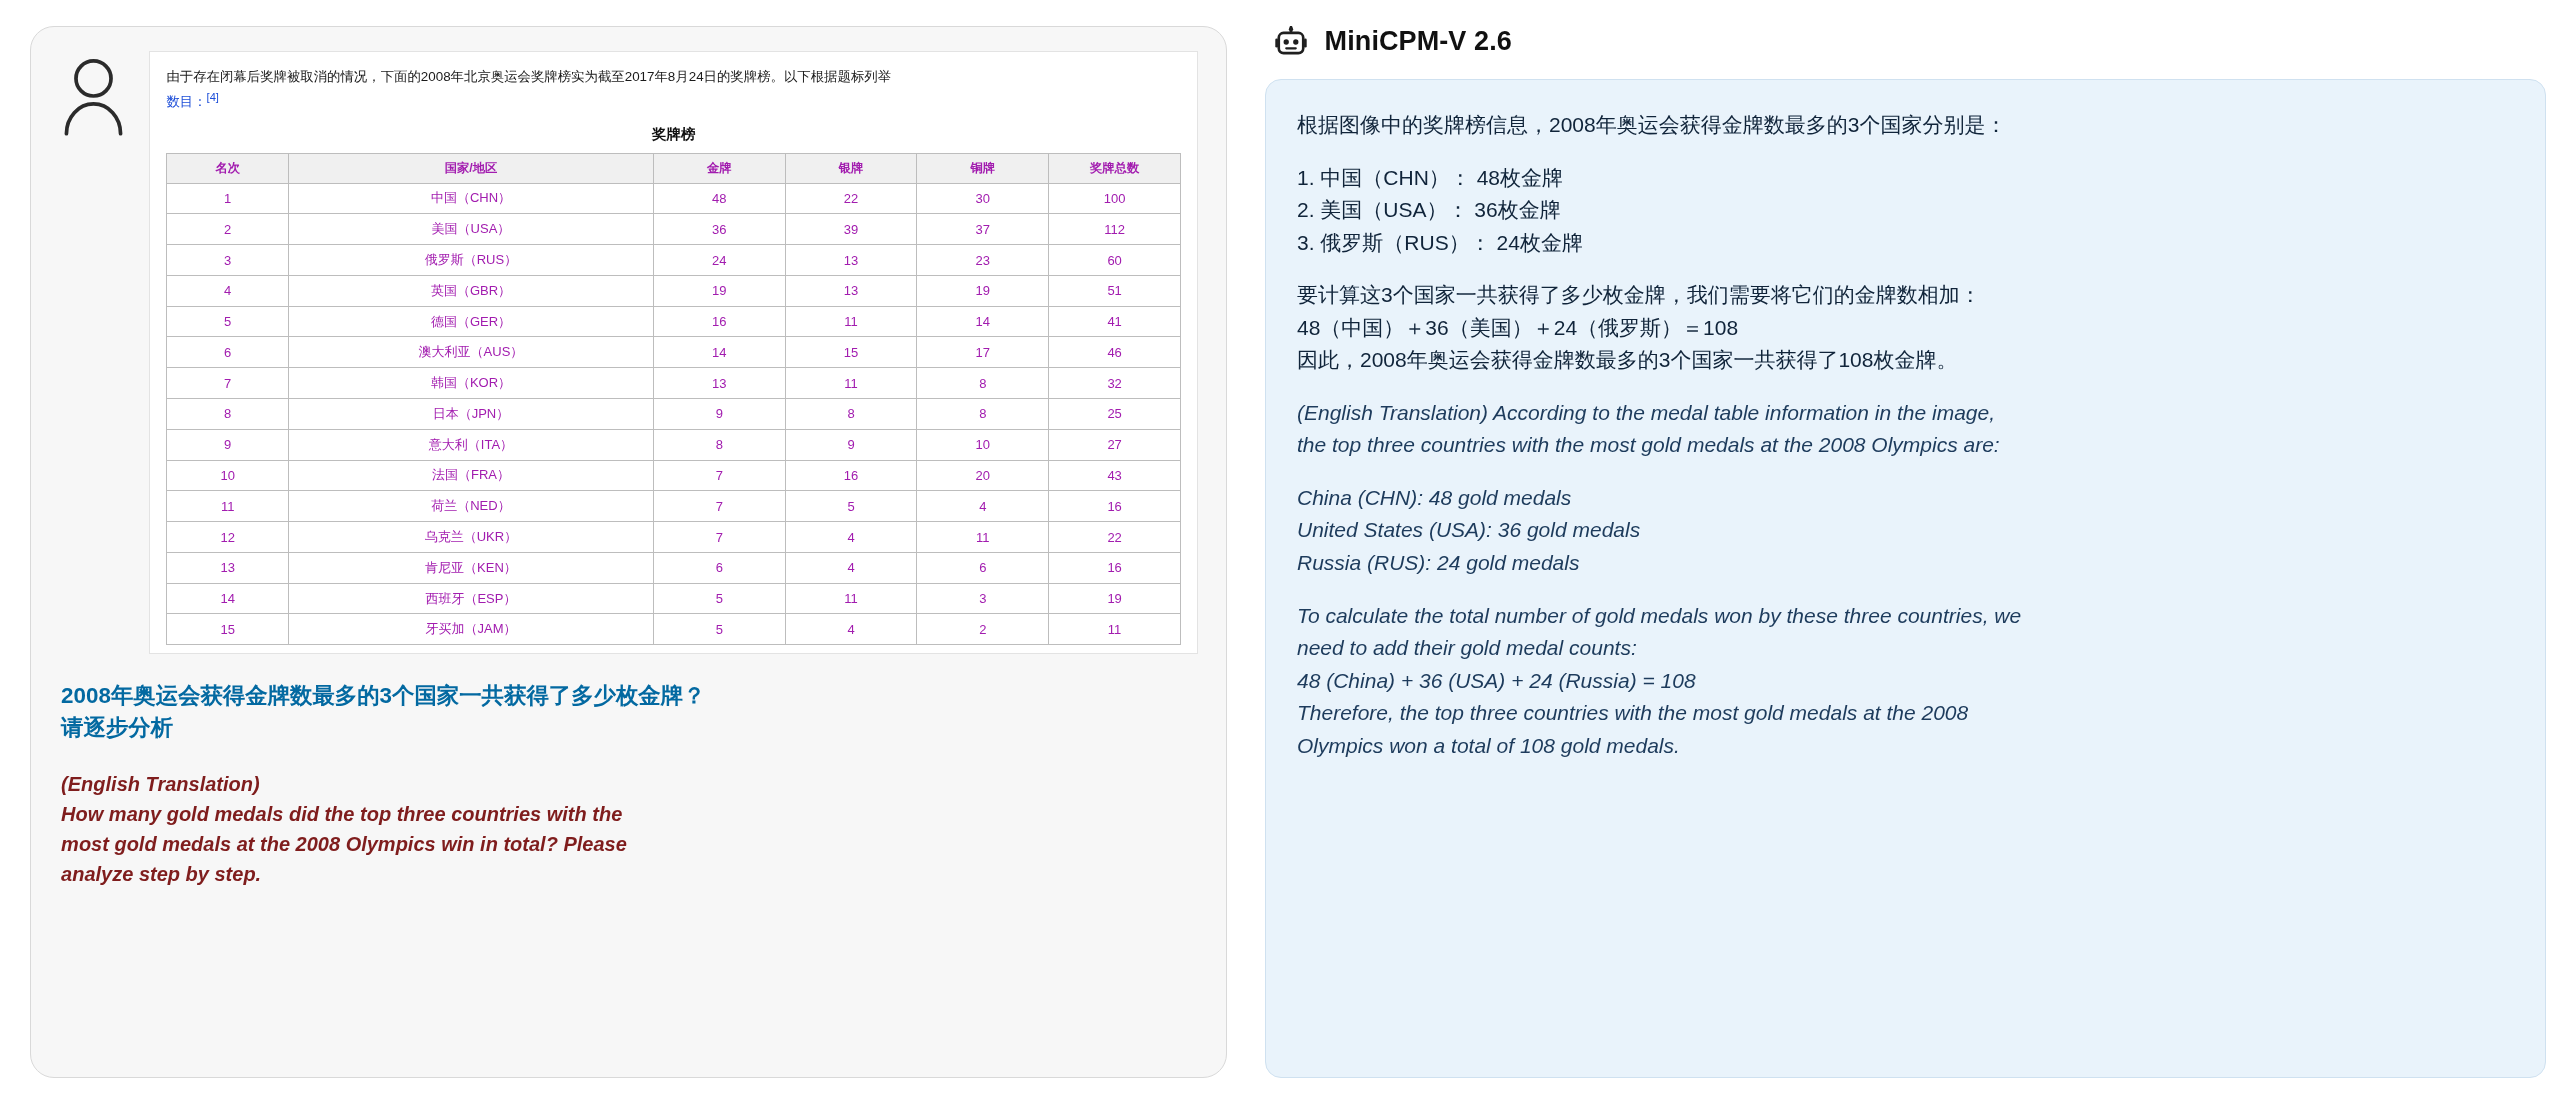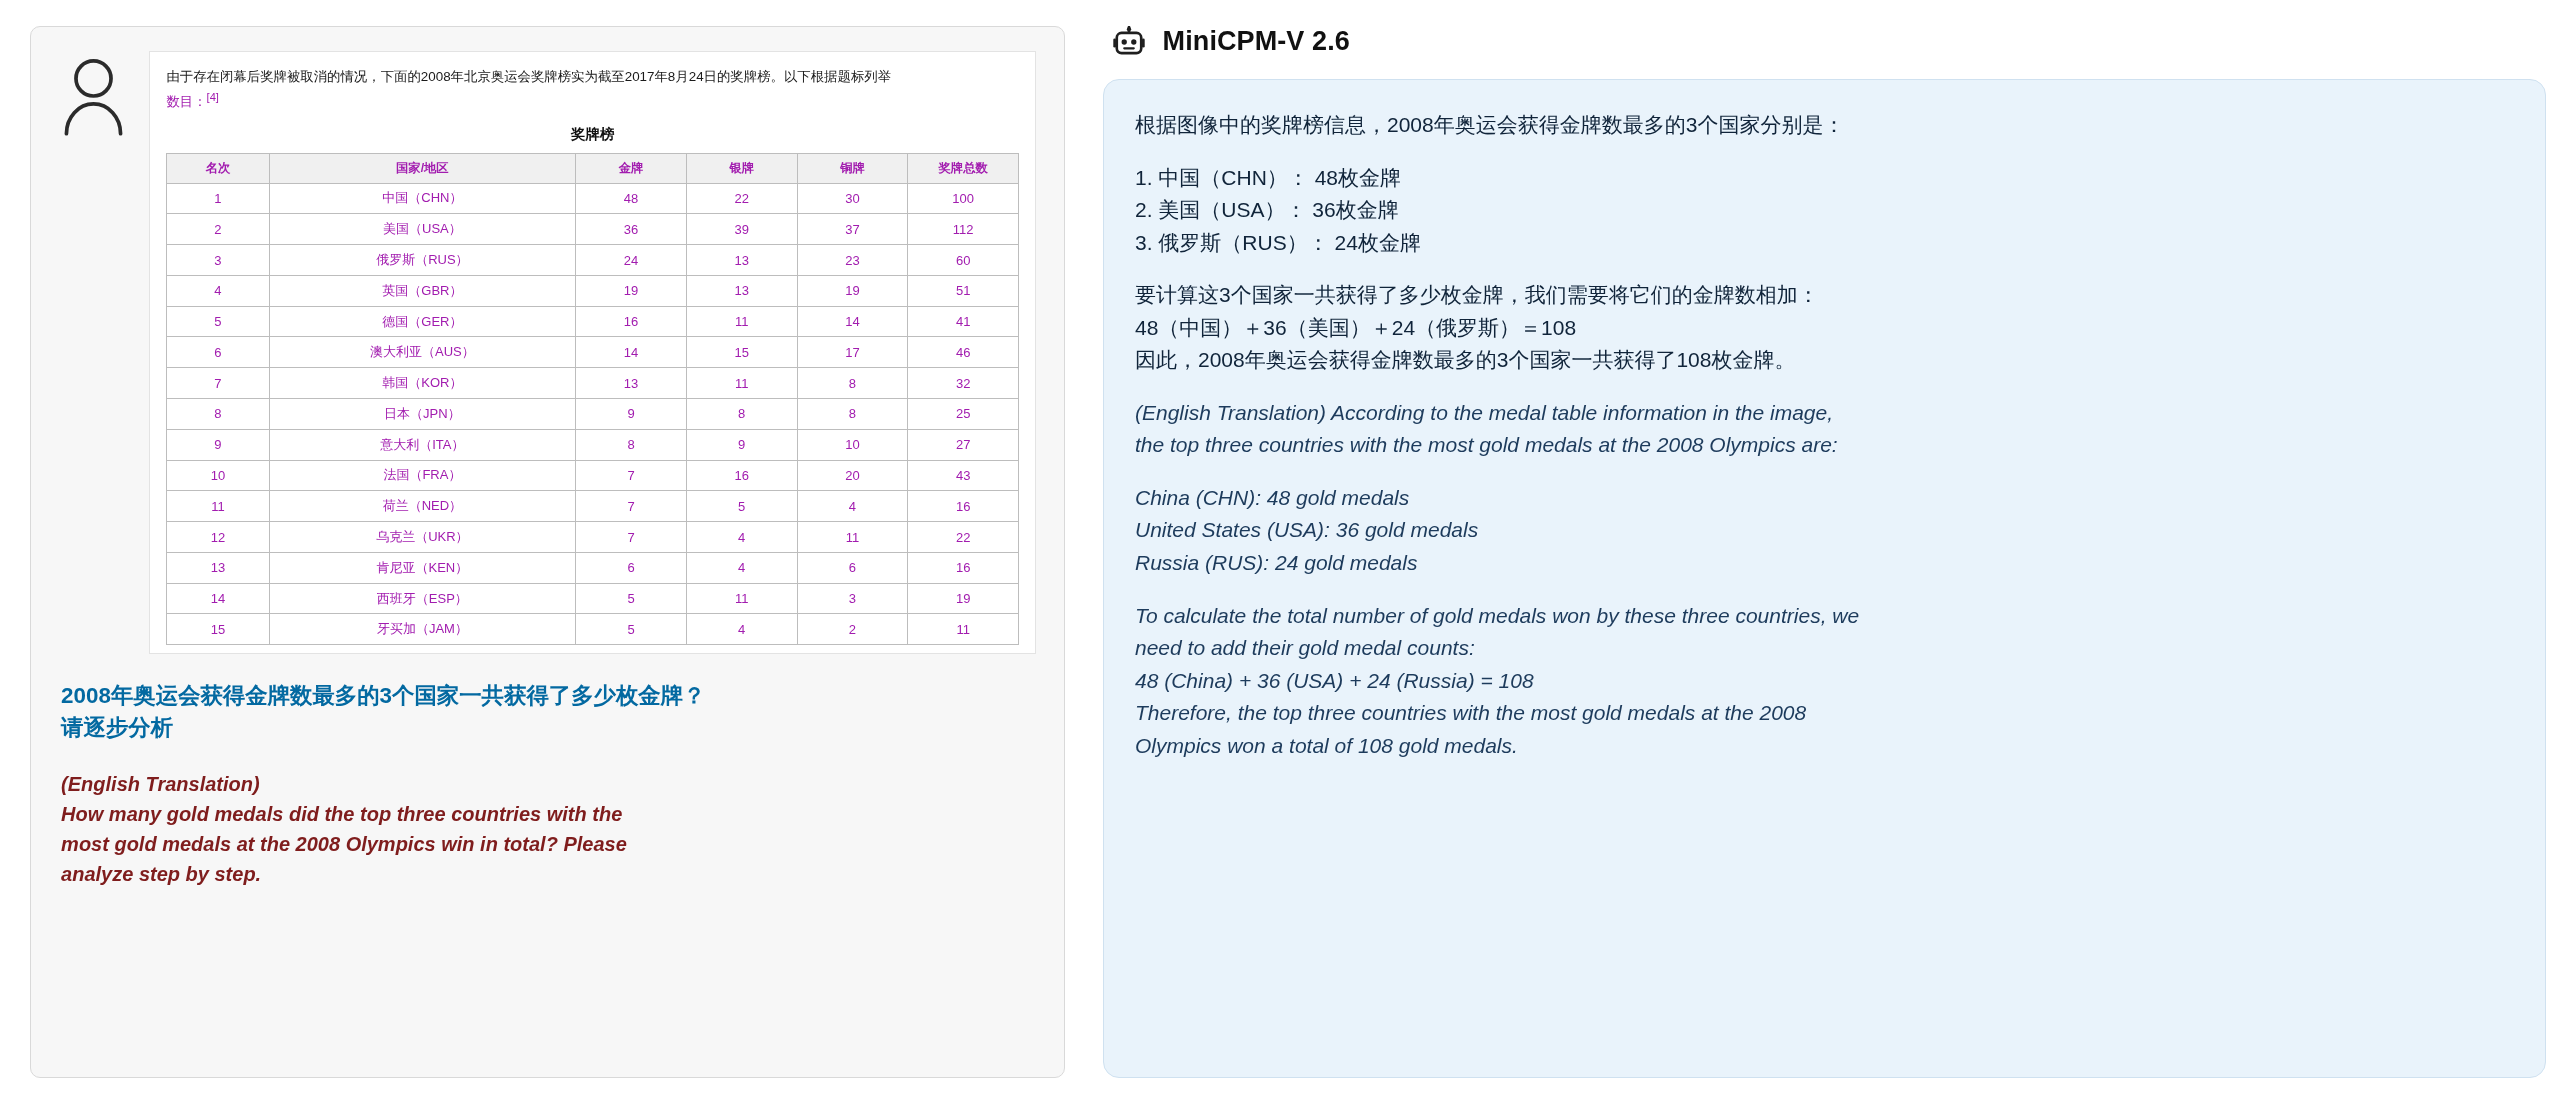--- a/index.html
+++ b/index.html
@@ -17,24 +17,24 @@
     display: flex;
     gap: 38px;
     padding: 26px 30px;
     box-sizing: border-box;
     width: 100%;
     height: 100%;
   }
 
   
   .left-panel {
-    width: 1035px;
+    width: 1197px;
     background: #f7f7f7;
     border: 1.6px solid #d9d9d9;
-    border-radius: 10px;
+    border-radius: 24px;
     box-sizing: border-box;
     padding: 23.5px 28px 28px 28px;
     display: flex;
     flex-direction: column;
   }
   .user-row {
     display: flex;
     align-items: flex-start;
     gap: 21.4px;
   }
@@ -53,21 +53,21 @@
     padding: 14px 16px 7.5px 16px;
   }
   .img-intro {
     font-size: 13.4px;
     line-height: 1.65;
     color: #1a1a1a;
     margin: 0 0 3.2px 0;
   }
   .ref-line {
     font-size: 13.4px;
-    color: #a21caf;
+    color: #1d4ed8;
     margin: 0 0 14px 0;
   }
   .table-title {
     text-align: center;
     font-weight: bold;
     font-size: 14.4px;
     color: #111;
     margin: 5.3px 0 8.5px 0;
   }
   table.medal {

